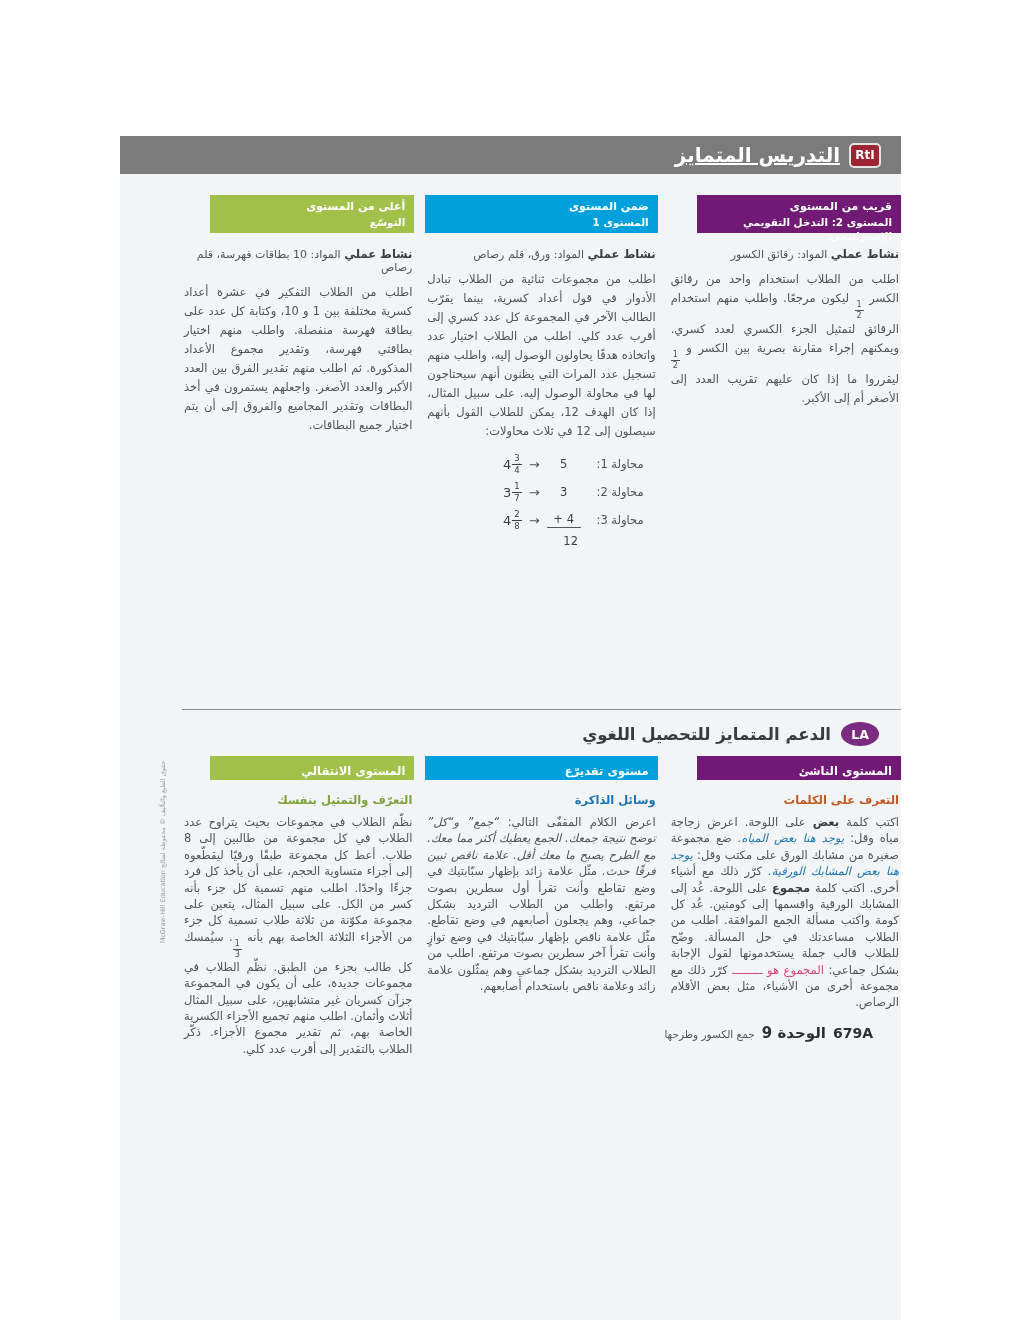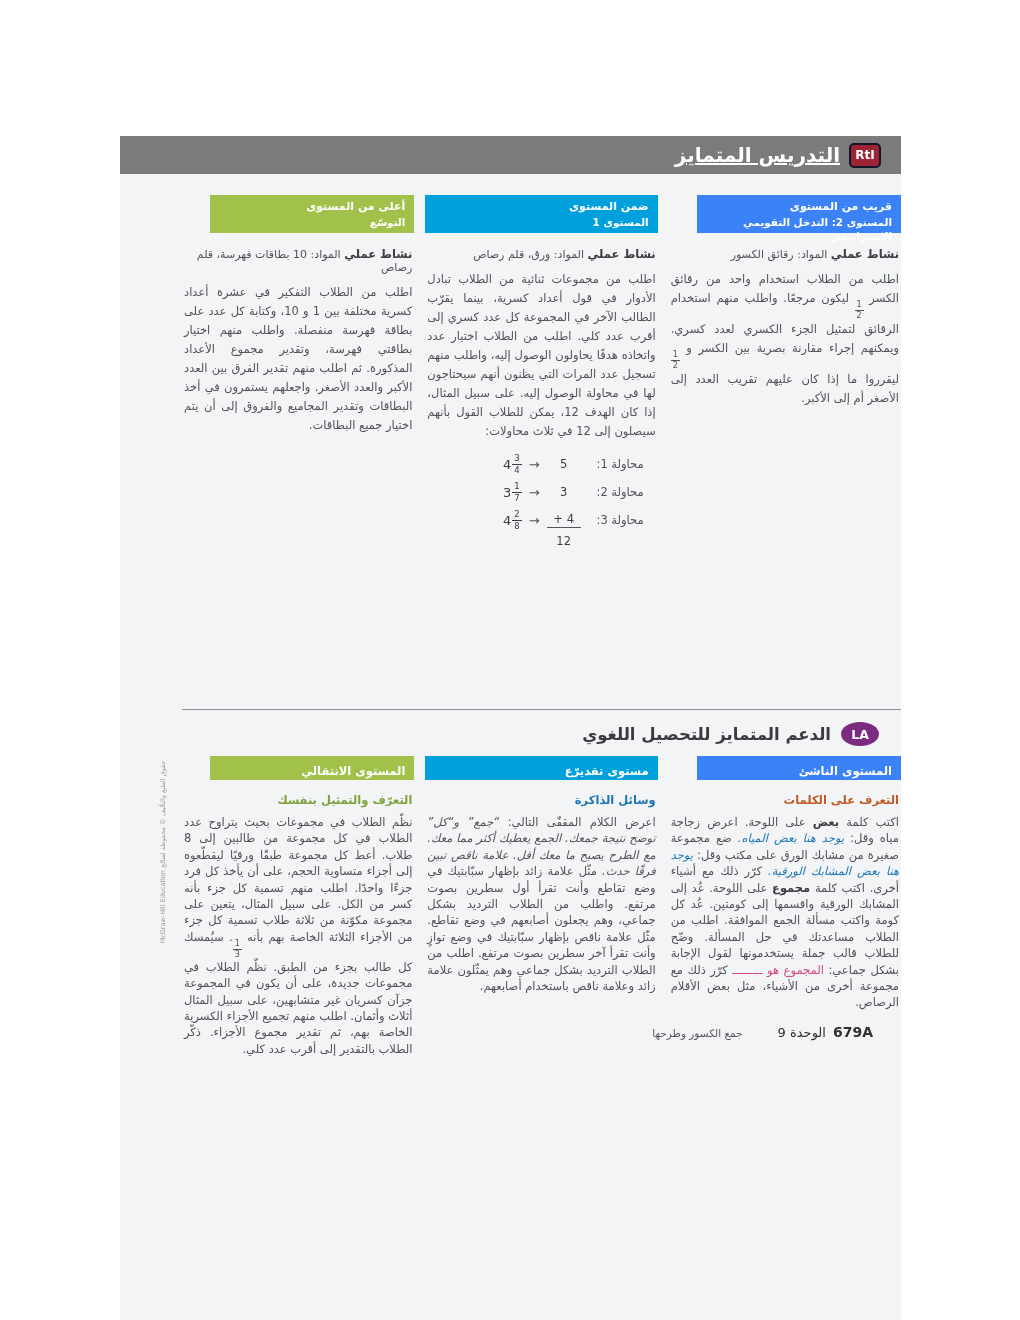--- a/index.html
+++ b/index.html
@@ -8,35 +8,35 @@
     width:1020px; height:1320px; position:relative; overflow:hidden;
     font-family:"DejaVu Sans", sans-serif; direction:rtl;
   }
   .page { position:absolute; left:120px; top:136px; width:781px; height:1184px; background:#f2f4f6; }
 
   
   .rti-bar { height:38px; background:#7b7b7c; display:flex; align-items:center; gap:9px; padding:0 20px; }
   .rti-badge {
     display:inline-flex; align-items:center; justify-content:center;
     width:32px; height:25px; background:#9e2333; color:#fff; font-weight:bold; font-size:12px;
-    border-radius:5px; border:2px solid #0f172a;
+    border-radius:5px; border:2px solid #e5e5e5;
   }
   .rti-title { color:#fff; font-size:20px; font-weight:bold;text-decoration:underline; }
 
   .content { padding-left:62px; }
   .columns { display:flex; gap:11px; }
   .columns.top { margin-top:21px; height:497px; }
   .columns.bottom { margin-top:8px; height:248px; }
   .col { flex:1; min-width:0; }
 
   .col-header { color:#fff; font-weight:bold; text-align:right; }
   .top .col-header { height:38px; padding:5px 9px 4px; font-size:11px; line-height:14.5px; }
   .col-header .h2 { font-size:10.4px; }
   .bottom .col-header { height:24px; padding:8px 9px; font-size:11.5px; }
-  .bg-orange { background:#3b82f6;margin-left:28px; }
+  .bg-orange { background:#701a75;margin-left:28px; }
   .bg-blue   { background:#00a0dc; }
   .bg-green  { background:#a2c14b;margin-left:28px; }
 
   .materials { margin:14px 2px 0; font-size:11px; color:#515256; text-align:right; }
   .materials .act { font-weight:bold; color:#3c3d40; font-size:11.5px; }
 
   .bodytext { margin:9px 2px 0; font-size:11.5px; line-height:19px; color:#515256; text-align:justify; }
   .bottom .bodytext { margin-top:7px; line-height:16.4px; }
 
   .subtitle { margin:13px 2px 0; font-size:11.5px; font-weight:bold; text-align:right; }
@@ -58,35 +58,35 @@
            font-size:13px; color:#3c3d40; }
   .mixed .frac { font-size:8.5px; line-height:8.5px; vertical-align:0; }
 
   
   .attempts { margin-top:9px; padding-right:14px; }
   .attempt-row { display:flex; align-items:center; gap:7px; height:28px; font-size:11.5px; color:#515256; }
   .a-label { width:56px; }
   .a-result { width:34px; text-align:center; direction:ltr; color:#3c3d40; }
   .a-result.sum { border-bottom:1px solid #55565a; padding-bottom:1px; }
   .a-arrow { font-size:13px; color:#515256; }
-  .attempt-total { display:flex; gap:7px; }
+  .attempt-total { display:flex; }
   .attempt-total .spacer { width:56px; }
   .attempt-total .tval { width:34px; text-align:center; font-size:11.5px; color:#3c3d40; }
 
   .divider { height:1px; background:#8d9094; margin-top:17px; border:none; }
 
   .la-row { display:flex; align-items:center; gap:10px; margin-top:10px; padding-right:22px; height:28px; }
   .la-badge { width:38px; height:24px; background:#7b2b80; border-radius:50%;
               color:#fff; font-weight:bold; font-size:12.5px;
               display:flex; align-items:center; justify-content:center; }
   .la-title { font-size:16.5px; font-weight:bold; color:#3a3b3e; }
 
   .page-footer { display:flex; align-items:baseline; gap:7px; margin-top:20px; padding-right:28px; }
   .pf-num { font-size:14px; font-weight:bold; color:#2f3032; }
-  .pf-unit { font-size:13px; font-weight:normal; color:#2f3032;margin-left:28px; }
+  .pf-unit { font-size:15px; font-weight:bold; color:#2f3032; }
   .pf-title { font-size:10.5px; color:#55565a; }
 
   .side-note { position:absolute; left:-52px; top:712px; width:190px;
                transform:rotate(-90deg); font-size:6.5px; color:#9b9b9b;
                text-align:center; direction:rtl; }
 </style>
 </head>
 <body>
 
 <div class="page">

